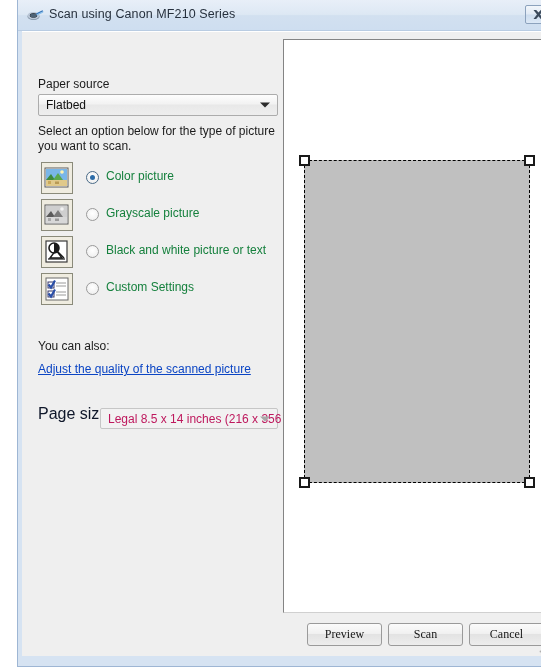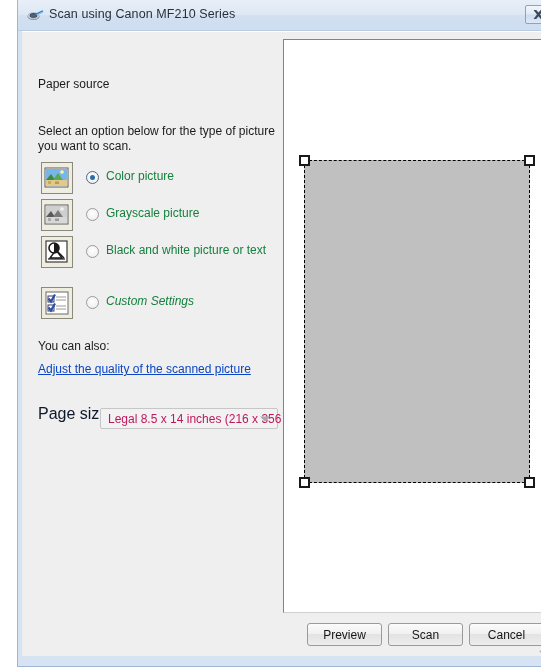--- a/index.html
+++ b/index.html
@@ -248,21 +248,21 @@
   .btn {
     position: absolute;
     top: 591px;
     width: 75px;
     height: 23px;
     box-sizing: border-box;
     border: 1px solid #9a9a9a;
     border-radius: 3px;
     background: linear-gradient(to bottom, #fbfbfb 0%, #f1f1f1 45%, #e3e3e3 50%, #ededed 100%);
     font-size: 12px;
-    font-family: Liberation Sans, sans-serif;
+    font-family: Liberation Serif, serif;
     color: #161616;
     cursor: pointer;
     padding: 0;
   }
   #btn-preview { left: 285px; }
   #btn-scan    { left: 366px; }
   #btn-cancel  { left: 447px; }
 
   .resize-grip {
     position: absolute;
@@ -292,20 +292,24 @@
       <svg width="13" height="11" viewBox="0 0 13 11">
         <path d="M1.5 1 L4.2 1 L6.5 3.6 L8.8 1 L11.5 1 L8 5.4 L11.5 10 L8.8 10 L6.5 7.3 L4.2 10 L1.5 10 L5 5.4 Z" fill="#3b4a5c"></path>
       </svg>
     </div>
   </div>
 
   <div class="body-area">
 
 
     <div class="lbl-paper-source">Paper source</div>
+    <div class="combo" id="paper-source-combo">
+      <span class="combo-text">Flatbed</span>
+      <span class="arrow"></span>
+    </div>
 
     <div class="instruction">Select an option below for the type of picture you want to scan.</div>
 
     <div class="option-row" style="top:130px;">
       <span class="opt-icon">
         <svg width="30" height="30" viewBox="0 0 30 30">
           <rect x="0" y="0" width="30" height="30" fill="#efece0"></rect>
           <rect x="3" y="5" width="23" height="19" fill="#ffffff" stroke="#5a5a5a" stroke-width="1"></rect>
           <rect x="4" y="6" width="21" height="11" fill="#79b6e8"></rect>
           <circle cx="20" cy="9" r="1.8" fill="#fff3b0"></circle>
@@ -347,21 +351,21 @@
           <path d="M12 6 A5 5 0 0 1 12 16 Z" fill="#1a1a1a"></path>
           <path d="M8 21 L14 13 L20 21 Z" fill="none" stroke="#1a1a1a" stroke-width="1.4"></path>
           <line x1="15" y1="14" x2="22" y2="21" stroke="#1a1a1a" stroke-width="1.4"></line>
           <line x1="6" y1="22" x2="23" y2="22" stroke="#1a1a1a" stroke-width="1.2"></line>
         </svg>
       </span>
       <span class="radio"></span>
       <span class="opt-label">Black and white picture or text</span>
     </div>
 
-    <div class="option-row" style="top:255px;font-style:italic;">
+    <div class="option-row" style="top:241px;">
       <span class="opt-icon">
         <svg width="30" height="30" viewBox="0 0 30 30">
           <rect x="0" y="0" width="30" height="30" fill="#efece0"></rect>
           <rect x="4" y="4" width="22" height="22" fill="#ffffff" stroke="#6a6a6a" stroke-width="1"></rect>
           <rect x="6" y="8" width="6" height="6" fill="#ffffff" stroke="#3a3a6a" stroke-width="1"></rect>
           <path d="M6.5 10.5 L9 13.5 L13 6.5" fill="none" stroke="#2a4fa8" stroke-width="2.2"></path>
           <rect x="6" y="17" width="6" height="6" fill="#ffffff" stroke="#3a3a6a" stroke-width="1"></rect>
           <path d="M6.5 19.5 L9 22.5 L13 15.5" fill="none" stroke="#2a4fa8" stroke-width="2.2"></path>
           <line x1="14" y1="9" x2="24" y2="9" stroke="#9a9a9a" stroke-width="1"></line>
           <line x1="14" y1="12" x2="24" y2="12" stroke="#9a9a9a" stroke-width="1"></line>

